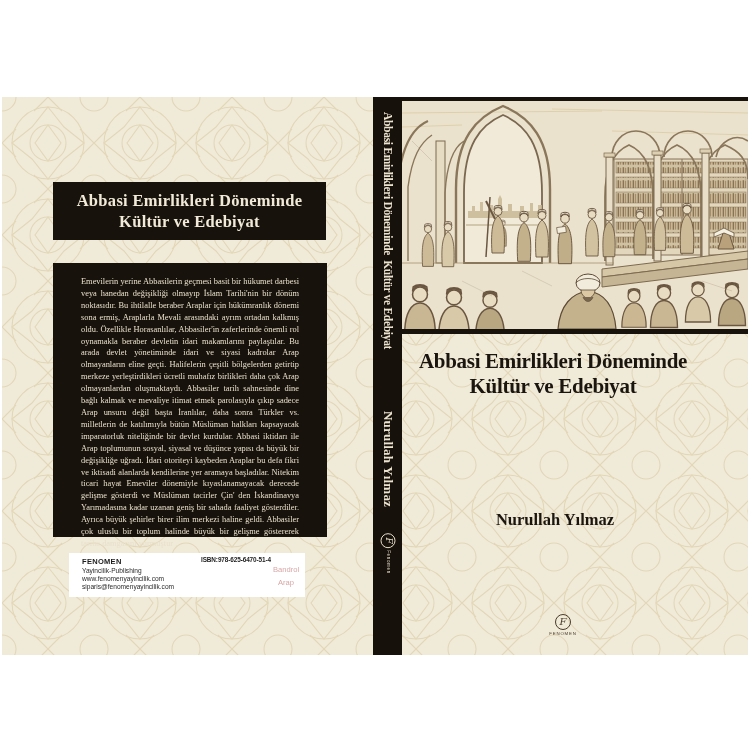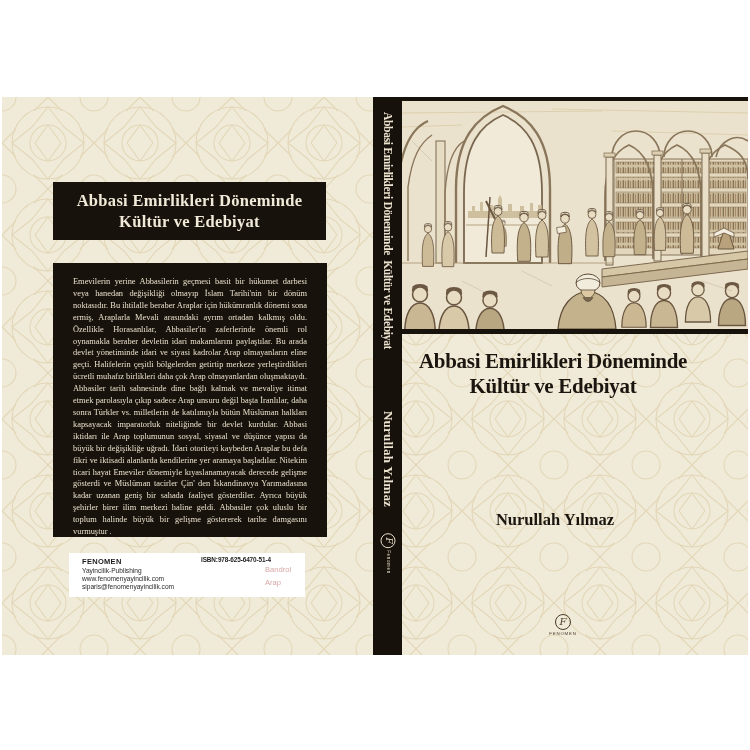--- a/index.html
+++ b/index.html
@@ -8,30 +8,30 @@
   .cover{position:absolute;left:2px;top:97px;width:746px;height:558px;background:#f0ead9;}
   .pattern-layer{position:absolute;left:0;top:0;width:746px;height:558px;display:block;}
 
   
   .back{position:absolute;left:0;top:0;width:371px;height:558px;}
   .box{background:#17120c;position:absolute;}
   .back-title-box{left:51px;top:85px;width:273px;height:58px;display:flex;flex-direction:column;
       align-items:center;justify-content:center;}
   .back-title-box span{color:#f1ead8;font-family:"Liberation Serif",serif;font-weight:bold;
       font-size:16.5px;line-height:21px;letter-spacing:.3px;white-space:nowrap;}
-  .desc-box{left:51px;top:166px;width:274px;height:274px;box-sizing:border-box;padding:13px 20px;}
+  .desc-box{left:51px;top:166px;width:274px;height:274px;box-sizing:border-box;padding:13px 28px;}
   .desc-box p{margin:0;color:#e9e0cb;font-family:"Liberation Serif",serif;font-size:8.4px;
       line-height:11.9px;text-align:justify;}
   .pub-box{position:absolute;left:67px;top:456px;width:236px;height:44px;background:#ffffff;
       font-family:"Liberation Sans",sans-serif;color:#1c1c1c;}
   .pub-name{position:absolute;left:13px;top:4px;font-size:7.5px;font-weight:bold;letter-spacing:.3px;}
   .pub-line{position:absolute;left:13px;font-size:6.6px;color:#2a2a2a;}
   .pub-tagline{top:14px;} .pub-web{top:22px;} .pub-mail{top:30px;}
   .isbn{position:absolute;left:132px;top:3px;font-size:6.4px;font-weight:bold;letter-spacing:-.1px;}
-  .bandrol{position:absolute;left:196px;top:10px;width:42px;color:#d9a6a6;
+  .bandrol{position:absolute;left:196px;top:10px;width:42px;text-align:center;color:#d9a6a6;
       font-size:7.6px;line-height:13px;}
 
   
   .spine{position:absolute;left:371px;top:0;width:29px;height:558px;background:#17110c;}
   .spine-title{position:absolute;top:15px;left:50%;transform:translateX(-50%);
       writing-mode:vertical-rl;color:#ece3ce;font-family:"Liberation Serif",serif;font-weight:bold;
       font-size:11.5px;letter-spacing:-.3px;white-space:pre;}
   .spine-author{position:absolute;top:314px;left:50%;transform:translateX(-50%);
       writing-mode:vertical-rl;color:#ece3ce;font-family:"Liberation Serif",serif;font-weight:bold;
       font-size:13px;letter-spacing:.2px;white-space:pre;}

